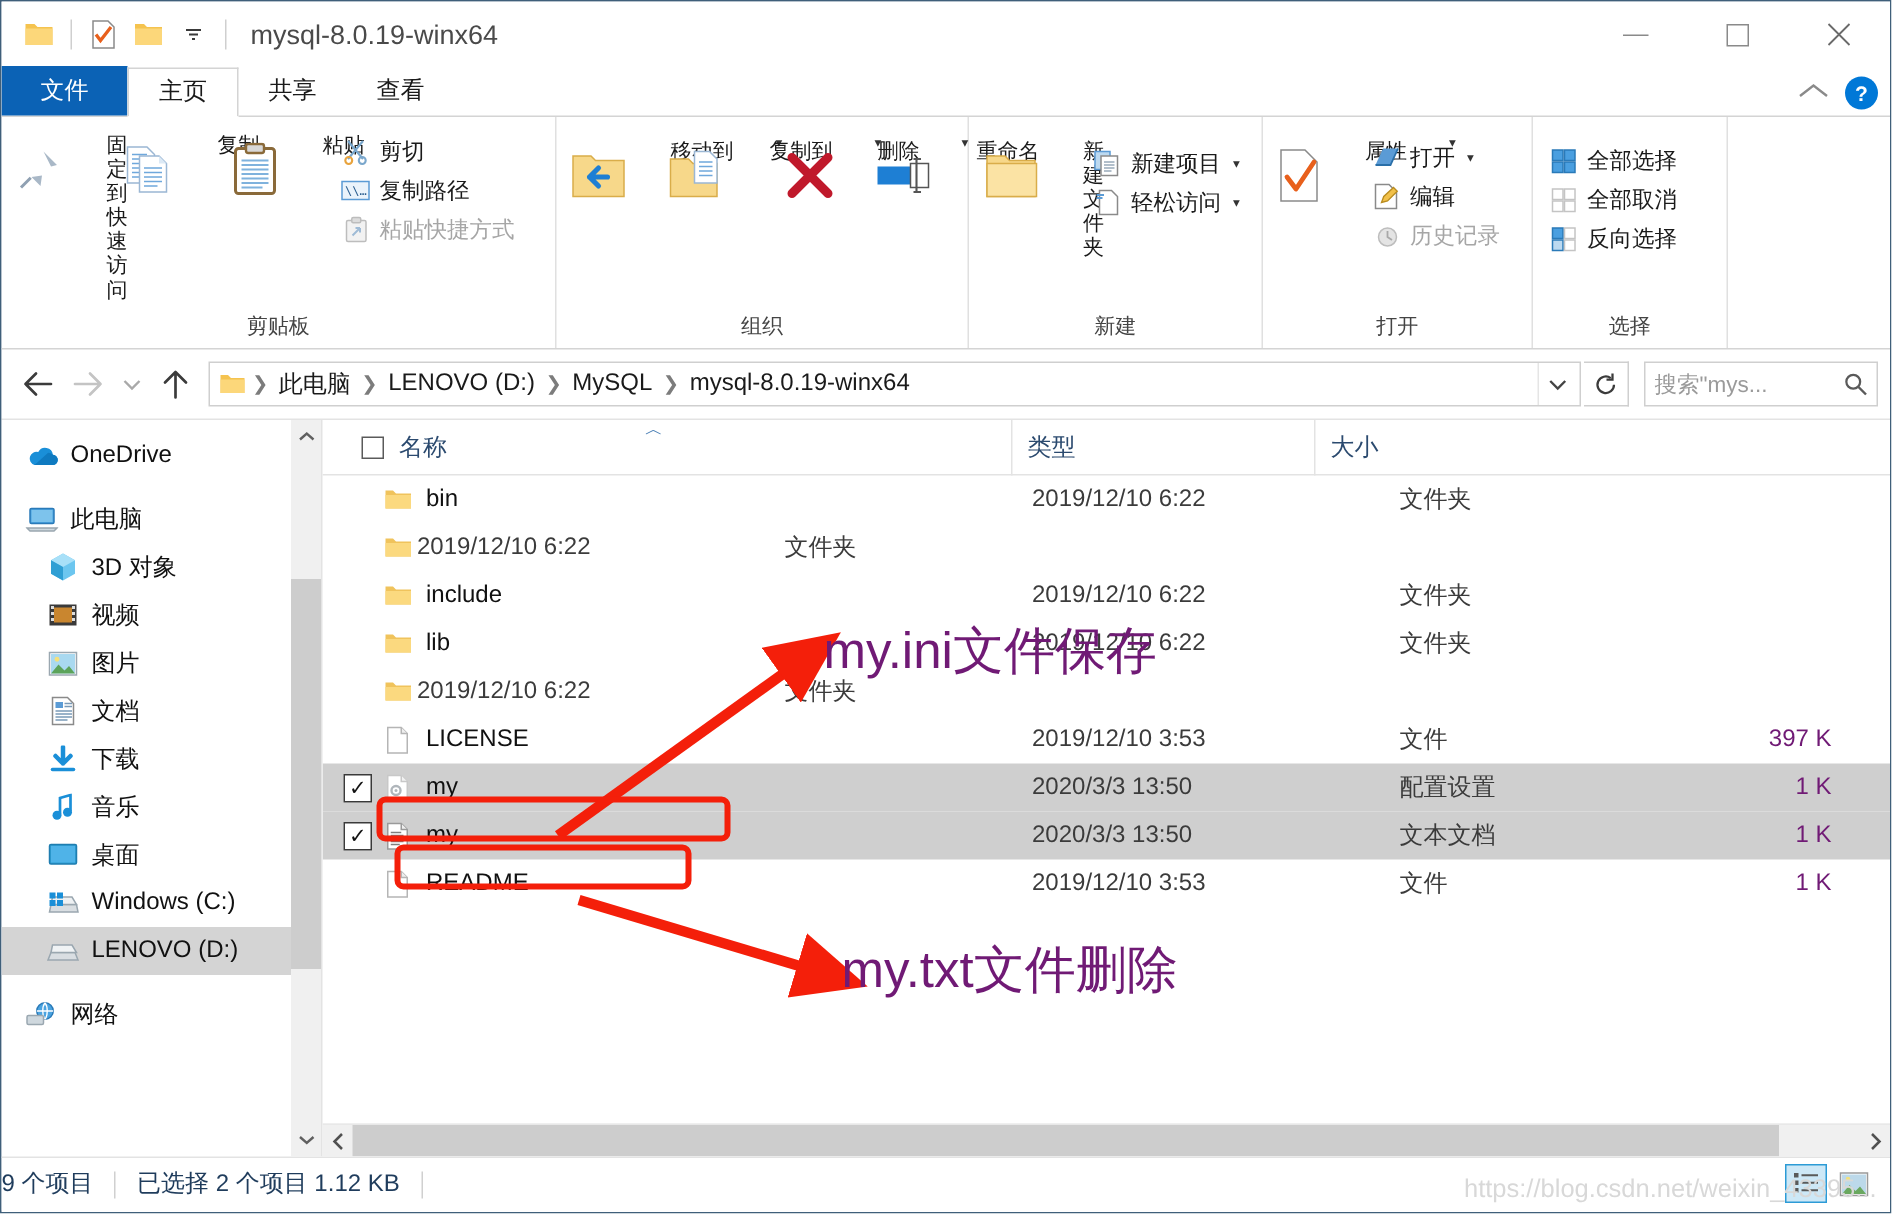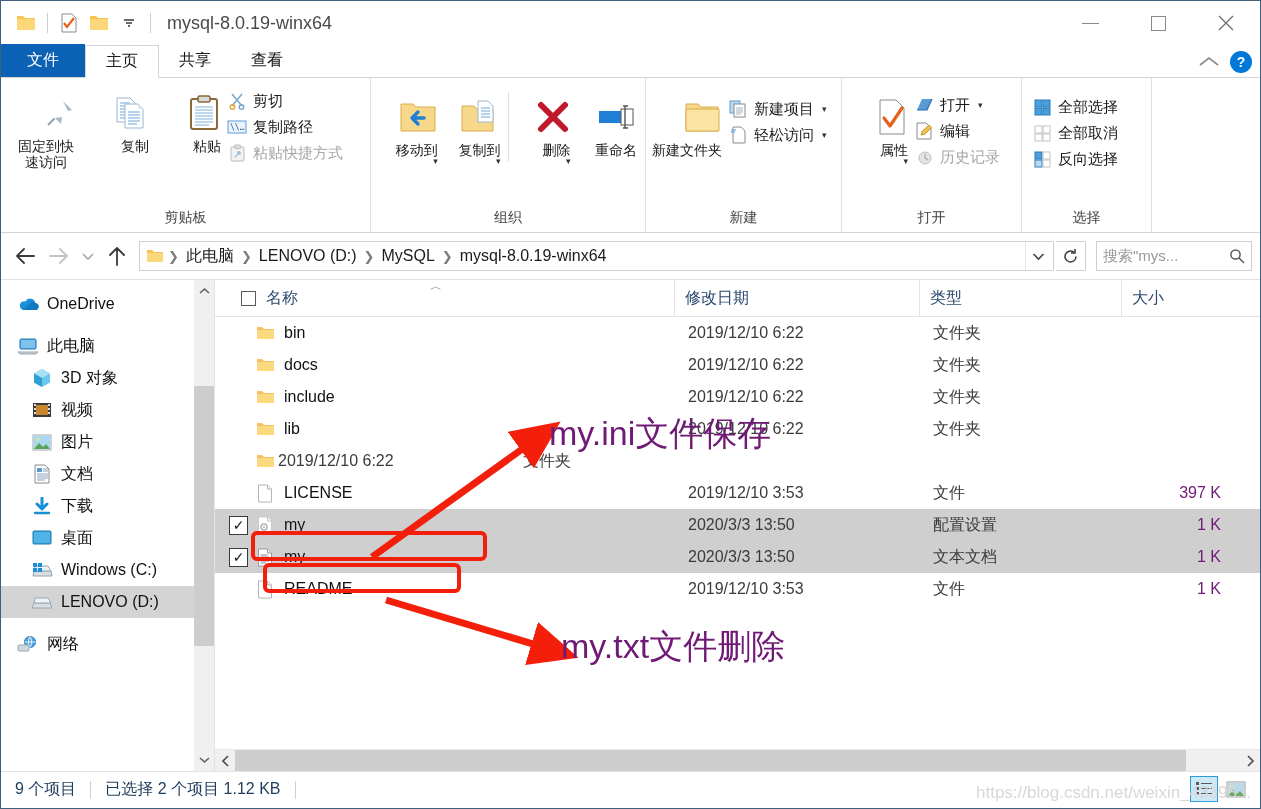--- a/index.html
+++ b/index.html
@@ -107,25 +107,26 @@
     display: flex; align-items: flex-start; flex: 1;
     padding: 0 6px;
   }
   .rgroup-title {
     text-align: center;
     font-size: 14px; color: #444;
     padding-bottom: 3px;
   }
   .bigbtn {
     width: 72px;
-    display: flex; flex-direction: column; align-items: flex-end;
+    display: flex; flex-direction: row; align-items: flex-start;
     padding: 4px 2px;
     font-size: 14px; color: #1a1a1a;
     line-height: 1.15;
     text-align: center;
+    gap: 28px;
   }
   .bigbtn .glyph { height: 50px; display: flex; align-items: center; justify-content: center; }
   .bigbtn .lbl { white-space: nowrap; }
   .bigbtn .lbl.wrap { white-space: normal; width: 62px; }
   .smallcol { display: flex; flex-direction: column; padding-top: 4px; }
   .smallbtn {
     display: flex; align-items: center; gap: 6px;
     padding: 3px 6px 3px 4px;
     font-size: 15px; color: #1a1a1a;
     white-space: nowrap;
@@ -308,21 +309,20 @@
   }
   .hsb-track { flex: 1; height: 22px; position: relative; }
   .hsb-thumb { position: absolute; top: 0; height: 22px; background: #cdcdcd; }
 
   
   .statusbar {
     position: relative;
     height: 36px;
     border-top: 1px solid #e3e3e3;
     display: flex; align-items: center;
-    padding-left: 14px;
     background: #fff;
     font-size: 16px; color: #1f3c5c;
   }
   .st-sep { width: 1px; height: 18px; background: #d0d0d0; margin: 0 14px; }
   .viewbtns {
     position: absolute; right: 10px; top: 4px;
     display: flex; gap: 4px; align-items: center;
   }
   .viewbtn {
     width: 28px; height: 26px;
@@ -825,20 +825,30 @@
         <div class="navitem ind1">
           <span class="ni">
             <svg width="18" height="19" viewBox="0 0 18 19">
                 <path d="M9 1v11m0 0l-5-5m5 5l5-5" stroke="#1a8fd8" stroke-width="3" fill="none" stroke-linecap="round" stroke-linejoin="round"></path>
                 <path d="M2 16h14" stroke="#1a8fd8" stroke-width="2.4" stroke-linecap="round"></path>
               </svg>
           </span>
           <span>下载</span>
         </div>
 
+        <div class="navitem ind1">
+          <span class="ni">
+            <svg width="16" height="19" viewBox="0 0 16 19">
+                <path d="M6 14V3l7-2v11" stroke="#1a8fd8" stroke-width="1.8" fill="none"></path>
+                <circle cx="4" cy="14.5" r="3" fill="#1a8fd8"></circle>
+                <circle cx="11" cy="12.5" r="3" fill="#1a8fd8"></circle>
+              </svg>
+          </span>
+          <span>音乐</span>
+        </div>
 
         <div class="navitem ind1">
           <span class="ni">
             <svg width="20" height="16" viewBox="0 0 20 16">
                 <rect x="1" y="1" width="18" height="13" rx="1" fill="#2f9fd4" stroke="#1f7db0"></rect>
                 <path d="M2 2h16v11H2z" fill="#4fb3e8"></path>
               </svg>
           </span>
           <span>桌面</span>
         </div>
@@ -901,23 +911,20 @@
     </div>
 
     <div class="filepane">
 
       <div class="colhead">
         <div class="ch" style="width:459px">
           <div class="selallbox"></div>
           <span class="sortmark" style="left:215px">︿</span>
           <span>名称</span>
         </div>
-        <div class="ch" style="width:245px">
-          <span>修改日期</span>
-        </div>
         <div class="ch" style="width:202px">
           <span>类型</span>
         </div>
         <div class="ch" style="flex:1">
           <span>大小</span>
         </div>
       </div>
 
       <div class="rows">
 
@@ -936,21 +943,20 @@
         </div>
 
         <div class="row">
           <div class="cbspacer"></div>
           <div class="ficon">
             <svg width="19" height="16" viewBox="0 0 19 16">
                 <path d="M1 2h5l2 2h10v10H1z" fill="#f0c35c"></path>
                 <path d="M1 5h17v9H1z" fill="#fbd97f"></path>
               </svg>
           </div>
-          <div class="fname" style="width:410px">docs</div>
           <div class="fdate" style="width:245px">2019/12/10 6:22</div>
           <div class="ftype" style="width:202px">文件夹</div>
           <div class="fsize" style="width:86px"></div>
         </div>
 
         <div class="row">
           <div class="cbspacer"></div>
           <div class="ficon">
             <svg width="19" height="16" viewBox="0 0 19 16">
                 <path d="M1 2h5l2 2h10v10H1z" fill="#f0c35c"></path>

